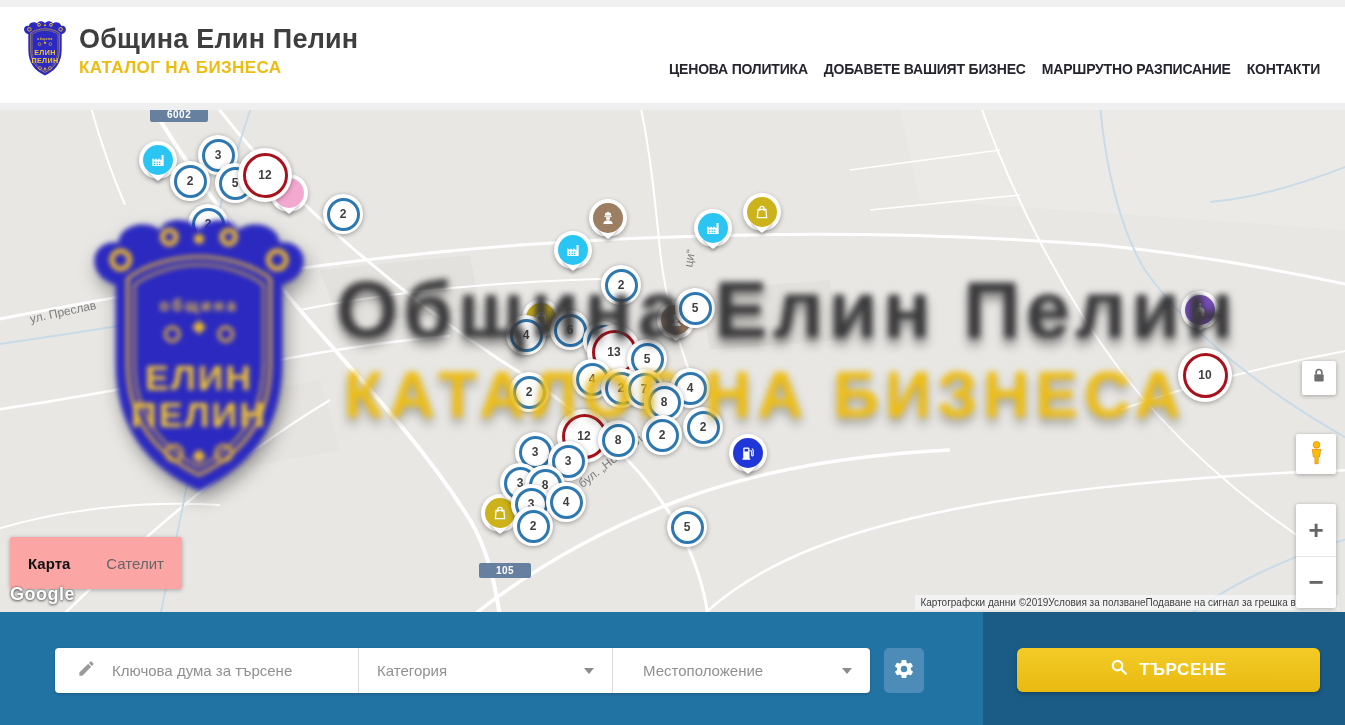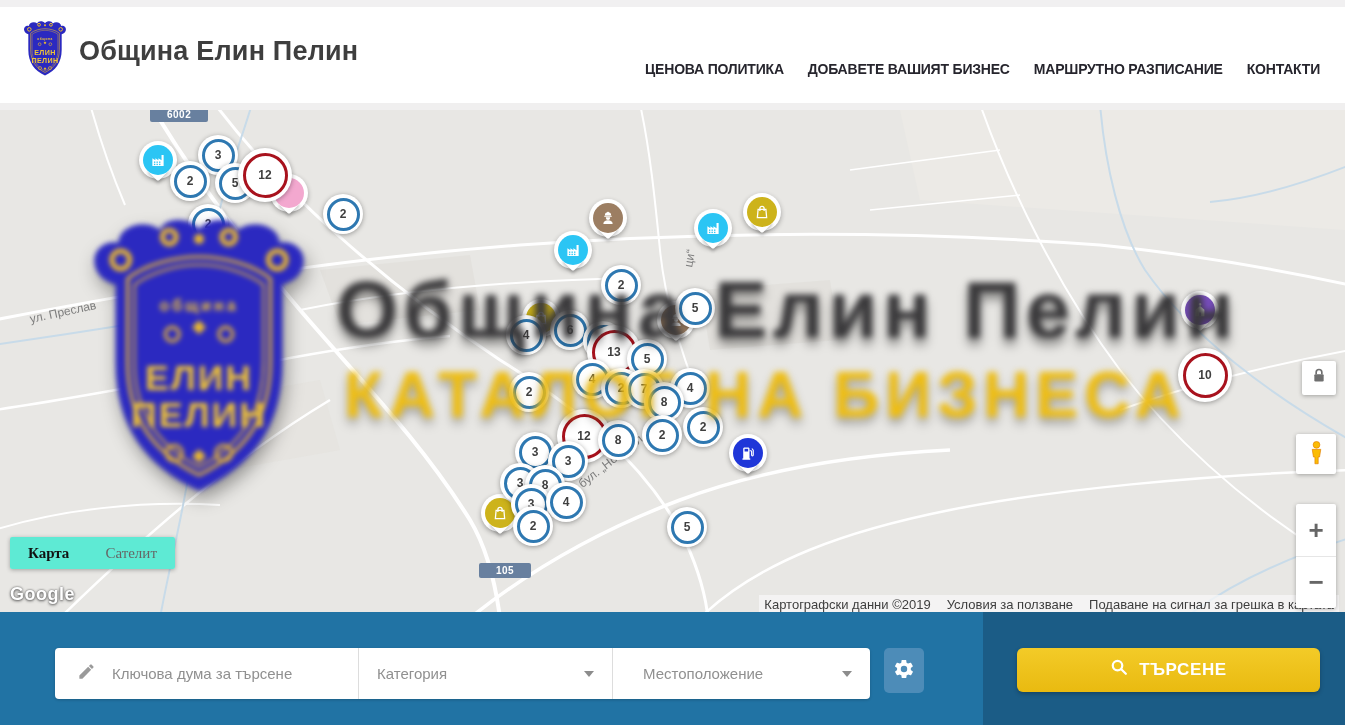--- a/index.html
+++ b/index.html
@@ -6,21 +6,21 @@
   body{width:1345px;height:725px;overflow:hidden;background:#fff;
        font-family:"Liberation Sans","DejaVu Sans",sans-serif;position:relative;}
 
   
   .top-strip{height:7px;background:#f1f0f1;}
   .mid-strip{height:7px;background:#f0efef;}
   .header{position:relative;height:96px;background:#fff;}
   .brand{position:absolute;left:22px;top:13px;display:flex;gap:11px;align-items:center;cursor:pointer;}
   .brand-title{font-size:27px;font-weight:bold;color:#3e3e3e;letter-spacing:.2px;}
   .brand-subtitle{font-size:17px;font-weight:bold;color:#eebc11;letter-spacing:.4px;margin-top:3px;}
-  .nav{position:absolute;right:25px;top:0;height:124px;display:flex;align-items:center;gap:24px;}
+  .nav{position:absolute;right:25px;top:0;height:124px;display:flex;align-items:center;gap:16px;}
   .nav-item{font-size:14px;font-weight:bold;color:#26252d;letter-spacing:-0.2px;cursor:pointer;white-space:nowrap;}
 
   
   .map{position:relative;height:502px;background:#e8e7e4;overflow:hidden;}
   .map-svg{position:absolute;left:0;top:0;z-index:1;}
   .street-label{position:absolute;color:#7e7e7e;font-size:12px;white-space:nowrap;
                 transform-origin:0 50%;z-index:4;}
   .road-shield{position:absolute;background:#68809f;color:#fff;font-size:10px;font-weight:bold;
                padding:2px 17px;border-radius:2px;z-index:4;letter-spacing:.5px;}
 
@@ -46,46 +46,46 @@
             filter:blur(2.6px) drop-shadow(3px 8px 9px rgba(0,0,0,.4));}
   .wm-title{position:absolute;left:336px;top:154px;font-size:80px;font-weight:bold;color:#3a393b;
             letter-spacing:5px;white-space:nowrap;filter:blur(3.4px);
             text-shadow:0 7px 9px rgba(0,0,0,.45);}
   .wm-subtitle{position:absolute;left:344px;top:248px;font-size:64px;font-weight:bold;color:#eebd12;
                letter-spacing:6px;white-space:nowrap;filter:blur(3px);
                text-shadow:0 6px 8px rgba(0,0,0,.35);}
 
   .map-type{position:absolute;left:10px;top:427px;display:flex;z-index:30;
             box-shadow:0 1px 4px rgba(0,0,0,.3);border-radius:2px;overflow:hidden;}
-  .map-type button{height:32px;background:#5eead4;border:none;font-size:15px;padding:0 18px;
-                   font-family:Liberation Serif, serif;cursor:pointer;}
+  .map-type button{height:52px;background:#fca5a5;border:none;font-size:15px;padding:0 18px;
+                   font-family:Liberation Sans, sans-serif;cursor:pointer;}
   .btn-map{color:#111;font-weight:600;}
   .btn-sat{color:#666;border-left:1px solid #e8e8e8;}
 
   .google-logo{position:absolute;left:10px;top:474px;z-index:30;color:#fff;font-size:18px;
                font-weight:bold;letter-spacing:.5px;cursor:pointer;
                text-shadow:0 1px 3px rgba(70,70,70,.85),0 0 2px rgba(90,90,90,.9);}
-  .attribution{position:absolute;right:6px;top:485px;z-index:30;font-size:13px;color:#3e3e3e;
-               display:flex;gap:16px;background:rgba(248,248,248,.72);padding:2px 5px;}
+  .attribution{position:absolute;right:6px;top:485px;z-index:30;font-size:10px;color:#3e3e3e;
+               display:flex;background:rgba(248,248,248,.72);padding:2px 5px;}
   .attribution span{white-space:nowrap;}
 
   .ctl{position:absolute;background:#fff;box-shadow:0 1px 4px rgba(0,0,0,.3);border-radius:2px;
        z-index:30;display:flex;align-items:center;justify-content:center;cursor:pointer;}
   .ctl-lock{left:1302px;top:251px;width:34px;height:34px;}
   .ctl-peg{left:1296px;top:324px;width:40px;height:40px;}
   .ctl-zoom{left:1296px;top:394px;width:40px;height:104px;flex-direction:column;padding:0;}
   .zoom-btn{width:40px;height:52px;border:none;background:none;font-size:26px;color:#666;
             font-weight:bold;cursor:pointer;font-family:inherit;display:flex;
             align-items:center;justify-content:center;}
   .zoom-btn.minus{border-top:1px solid #e6e6e6;}
 
   
   .searchbar{position:relative;height:113px;background:#2173a4;}
   .sb-dark{position:absolute;right:0;top:0;width:362px;height:113px;background:#1b5c86;}
-  .sb-group{position:absolute;left:55px;top:36px;width:815px;height:51px;background:#fff;
+  .sb-group{position:absolute;left:55px;top:36px;width:815px;height:45px;background:#fff;
             border-radius:4px;display:flex;box-shadow:0 1px 3px rgba(0,0,0,.2);}
   .sb-input{width:303px;display:flex;align-items:center;padding-left:22px;gap:14px;box-sizing:border-box;}
   .sb-input input{border:none;outline:none;font-size:15px;color:#555;width:210px;font-family:inherit;background:none;}
   .sb-input input::placeholder{color:#909090;}
   .sb-select{display:flex;align-items:center;justify-content:space-between;border-left:1px solid #ddd;
              padding:0 18px;cursor:pointer;box-sizing:border-box;}
   .sb-select.cat{width:254px;}
   .sb-select.loc{width:258px;padding-left:30px;}
   .sb-select .sel-label{color:#909090;font-size:15px;}
   .caret{width:0;height:0;border-left:5px solid transparent;border-right:5px solid transparent;
@@ -129,20 +129,21 @@
         <text x="115" y="216" text-anchor="middle" font-size="36" letter-spacing="2" class="crest-text">ПЕЛИН</text>
         <g stroke="#ecba2e" stroke-width="3" fill="none">
           <circle cx="90" cy="242" r="8"></circle>
             <circle cx="140" cy="242" r="8"></circle>
         </g>
         <path d="M108,245 l7,-7 7,7 -7,7 z" fill="#ecba2e"></path>
       </svg>
     </span>
     <span>
       <div class="brand-title">Община Елин Пелин</div>
+      <div class="brand-subtitle">КАТАЛОГ НА БИЗНЕСА</div>
     </span>
   </div>
   <nav class="nav">
     <span class="nav-item">ЦЕНОВА ПОЛИТИКА</span>
     <span class="nav-item">ДОБАВЕТЕ ВАШИЯТ БИЗНЕС</span>
     <span class="nav-item">МАРШРУТНО РАЗПИСАНИЕ</span>
     <span class="nav-item">КОНТАКТИ</span>
   </nav>
 </div>
 

